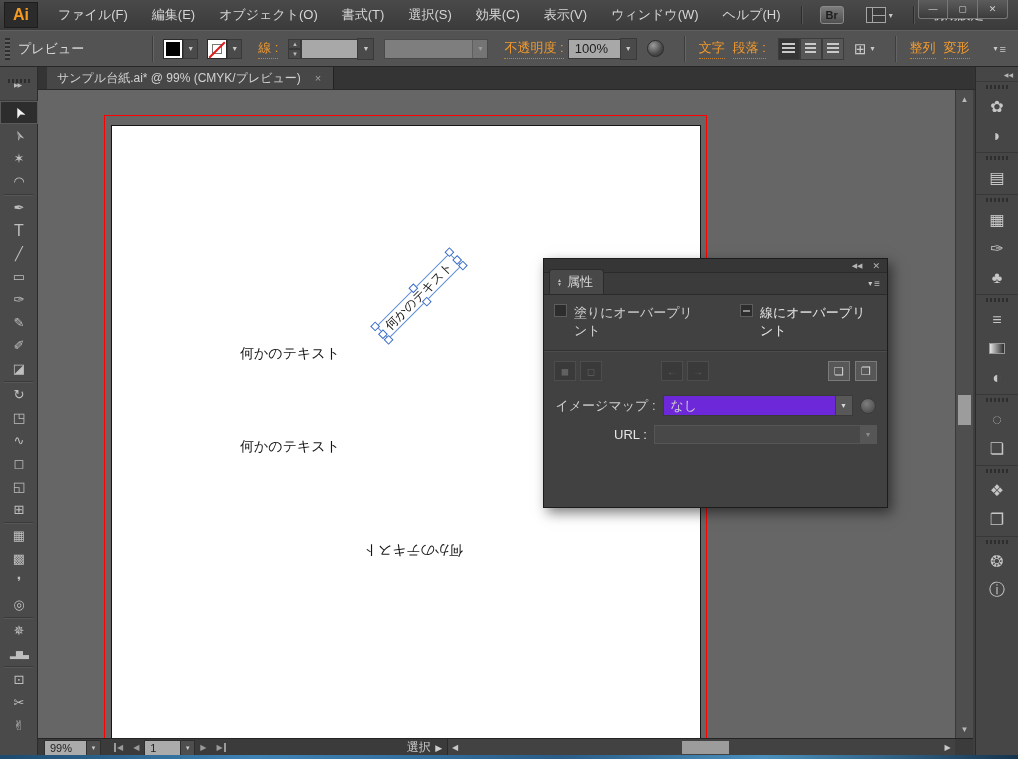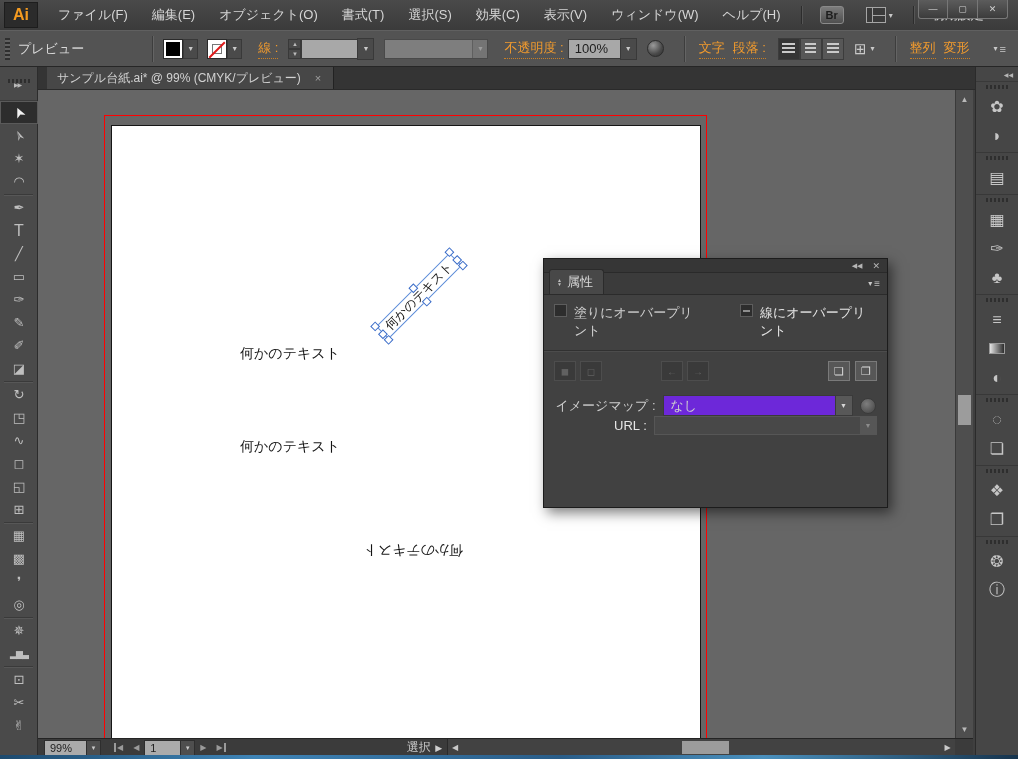--- a/index.html
+++ b/index.html
@@ -137,21 +137,21 @@
   .pbtn-mid { margin:0 auto; display:flex; } .pbtn-right { margin-left:auto; display:flex; }
   .pbtn-right .pbtn { margin:0 0 0 5px; }
   .imap-row { display:flex; align-items:center; margin-top:14px; gap:7px;justify-content:center; }
   .select { flex:0 0 190px; height:21px; background:#6d28d9; border:1px solid #3a3a3a;
     display:flex; align-items:center; color:#cfcfcf; }
   .select .sel-text { flex:1; padding-left:7px; font-size:13px; }
   .select .sel-dd { width:17px; height:100%; border-left:1px solid #3a3a3a; background:#585858;
     color:#d6d6d6; font-size:7px; display:flex; align-items:center; justify-content:center; }
   .globe { width:16px; height:16px; border-radius:50%; flex:none;
     background:radial-gradient(circle at 40% 35%,#8e8e8e,#5c5c5c 65%,#474747); border:1px solid #3a3a3a; opacity:.8; }
-  .url-row { display:flex; align-items:center; gap:7px; }
+  .url-row { display:flex; align-items:center; margin-top:9px; gap:7px; }
   .url-row .lbl { margin-left:60px; }
   .combo-dis { flex:1; height:19px; background:#484848; border:1px solid #565656;
     display:flex; align-items:center; justify-content:flex-end; }
   .combo-dis .sel-dd { width:16px; height:100%; background:#565656; color:#8b8b8b; font-size:7px;
     display:flex; align-items:center; justify-content:center; }
   .note-area { margin:8px 0 0; height:90px; background:#a8a8a8; border:1px solid #212121;
     position:relative; color:#1b1b1b; font-size:12.5px; padding:4px 22px 4px 7px; }
   .note-scroll { position:absolute; right:0; top:0; bottom:0; width:16px; background:#bcbcbc;
     border-left:1px solid #8d8d8d; display:flex; flex-direction:column; justify-content:space-between;
     align-items:center; color:#6e6e6e; font-size:7px; padding:3px 0; }

